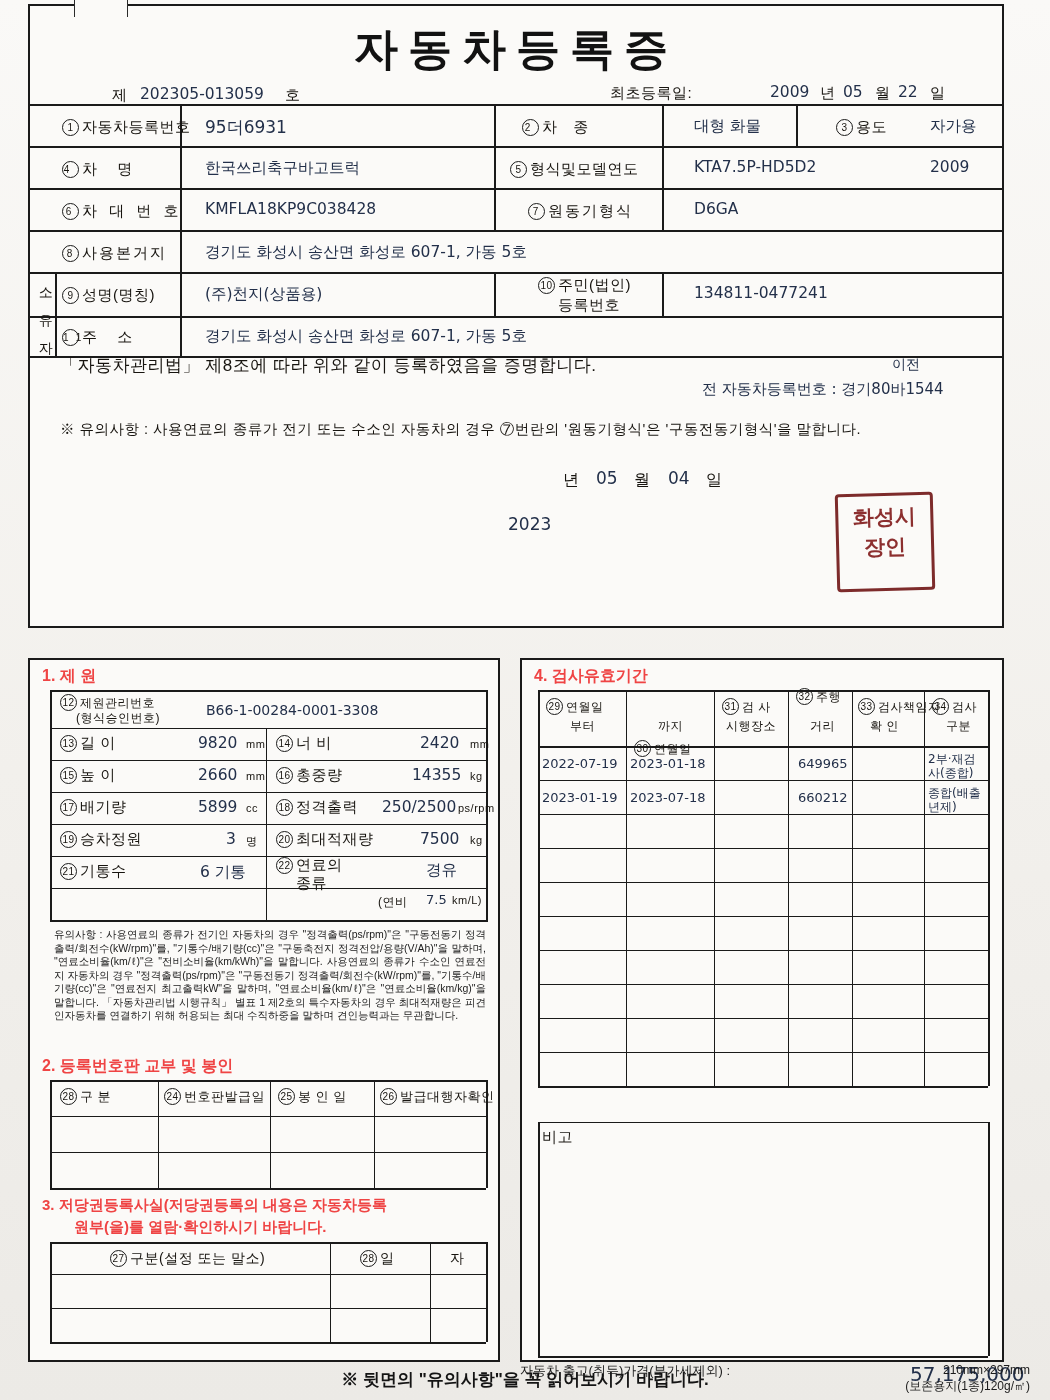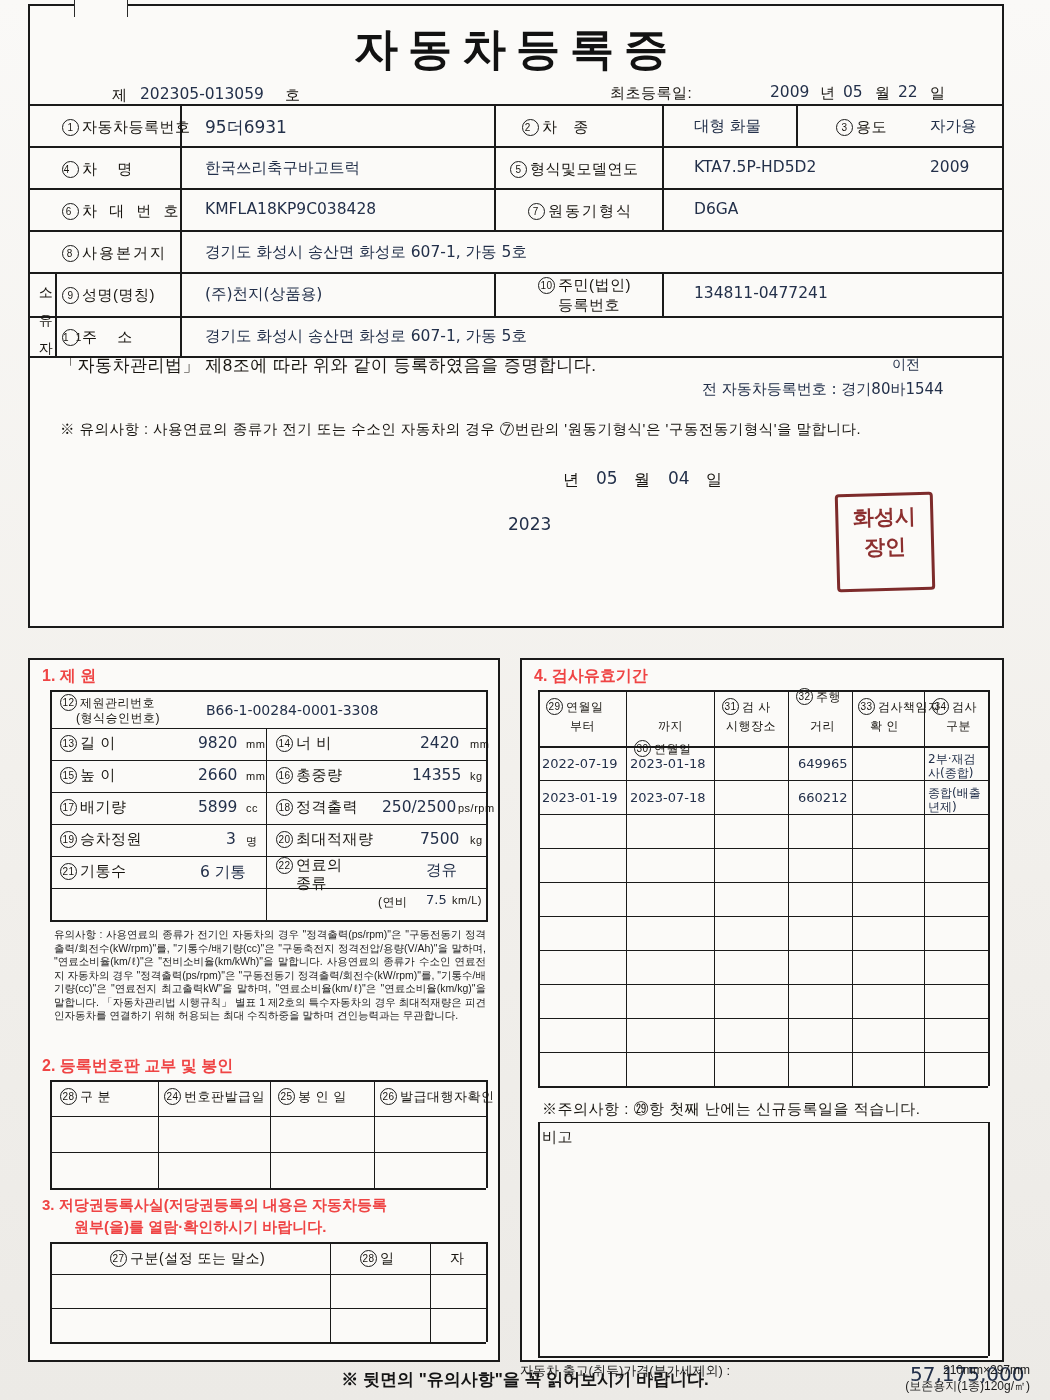--- a/index.html
+++ b/index.html
@@ -291,21 +291,20 @@
     </div>
     <div>
       <div class="val hand" style="left:20px;top:130px;font-size:13px;">2023-01-19</div>
       <div class="val hand" style="left:108px;top:130px;font-size:13px;">2023-07-18</div>
       <div class="val hand" style="left:196px;top:130px;font-size:13px;"></div>
       <div class="val hand" style="left:276px;top:130px;font-size:13px;">660212</div>
       <div class="val hand" style="left:336px;top:130px;font-size:13px;"></div>
       <div class="val hand" style="left:406px;top:126px;font-size:12px;width:58px;line-height:14px;">종합(배출 년제)</div>
     </div>
 
-    <div class="lbl" style="left:20px;top:440px;font-size:15px;">※주의사항 : ㉙항 첫째 난에는 신규등록일을 적습니다.</div>
     <div class="lbl" style="left:20px;top:468px;font-size:15px;">비고</div>
     <div class="hrule" style="left:16px;top:462px;width:450px;height:1.2px;"></div>
     <div class="hrule" style="left:16px;top:696px;width:450px;height:1.5px;"></div>
     <div class="vrule" style="left:16px;top:462px;width:1.5px;height:234px;"></div>
     <div class="vrule" style="left:466px;top:462px;width:1.5px;height:234px;"></div>
   </div>
 
   <div class="foot">※ 뒷면의 "유의사항"을 꼭 읽어보시기 바랍니다.</div>
   <div class="footC">자동차 출고(취득)가격(부가세제외) :</div>
   <div class="val hand" style="left:910px;top:1362px;font-size:20px;">57,175,000</div>

